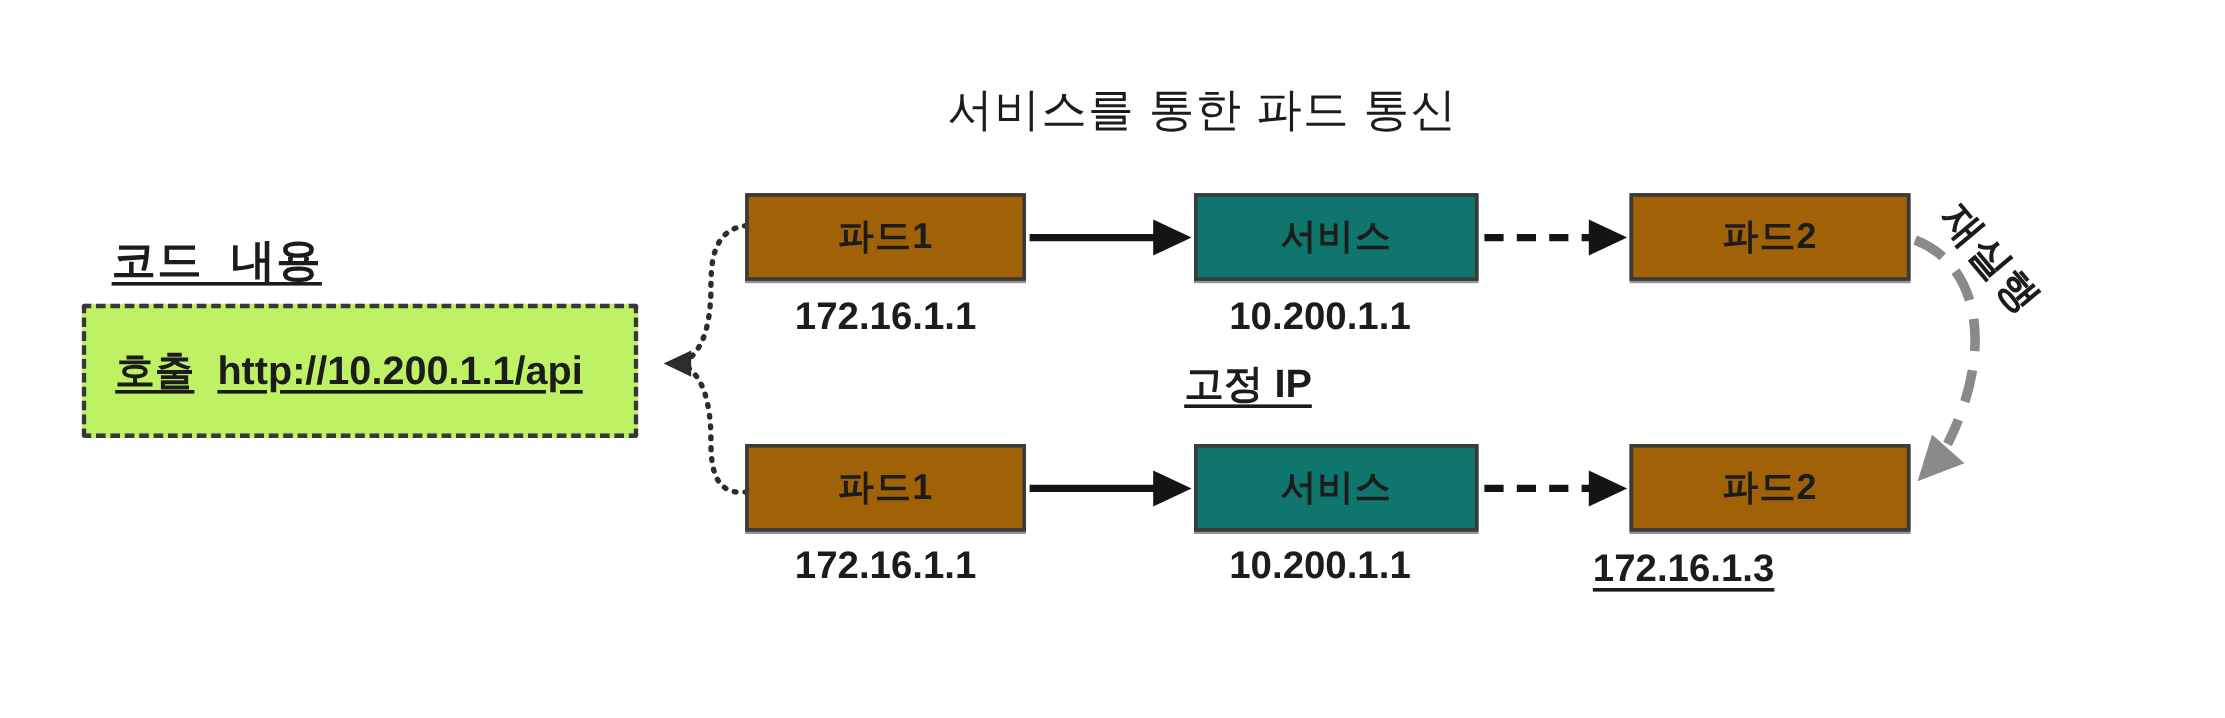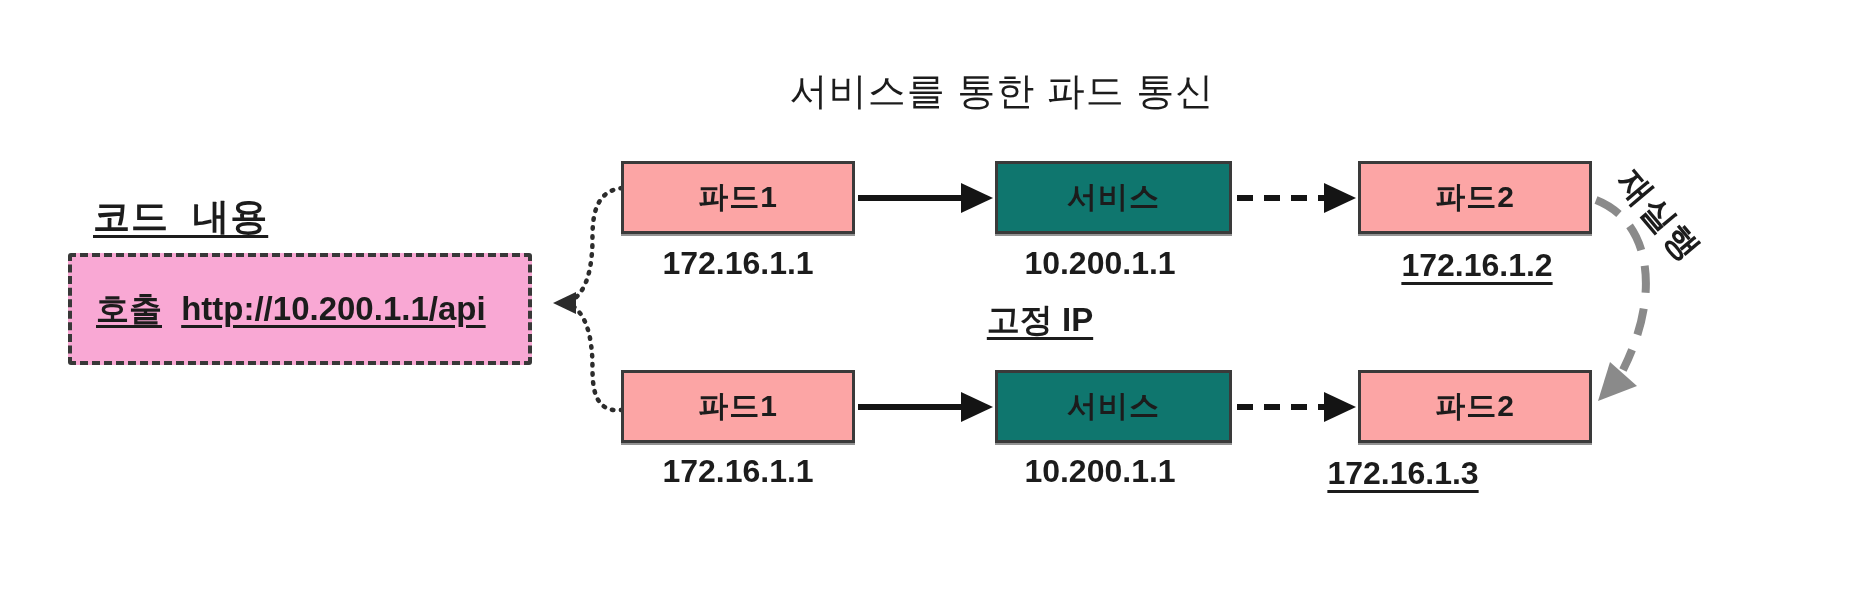--- a/index.html
+++ b/index.html
@@ -23,35 +23,35 @@
     font-size:37px;font-weight:700;
     text-decoration:underline;
     text-underline-offset:6px;
     letter-spacing:1px;
     font-family:Liberation Mono, monospace;
   }
   .code-box{
     left:68px;top:253px;width:464px;height:112px;
     box-sizing:border-box;
     border:4px dashed #383838;
-    background:#f9a8d4;
+    background:#bef264;
     border-radius:3px;
     display:flex;align-items:center;
   }
   .code-line{
     padding-left:24px;
     font-size:33px;font-weight:700;
     white-space:nowrap;
   }
   .code-line .url{text-decoration:underline;text-underline-offset:5px;}
   .code-line .call{text-decoration:underline;text-underline-offset:5px;margin-right:10px;}
   .node{
     box-sizing:border-box;
     border:3px solid #3a3a3a;
-    background:#fca5a5;
+    background:#a16207;
     box-shadow:0 2px 0 rgba(58,58,58,.55);
     display:flex;align-items:center;justify-content:center;
     font-size:30px;font-weight:700;
     letter-spacing:1px;
   }
   .node.service{background:#0f766e;}
   .w-pod{width:234px;height:73px;}
   .w-svc{width:237px;height:73px;}
   .ip{
     width:240px;text-align:center;
@@ -123,21 +123,20 @@
   </div>
   <div class="abs node service w-svc" style="left:995px;top:161px;">
     <span>서비스</span>
   </div>
   <div class="abs node w-pod" style="left:1358px;top:161px;">
     <span>파드2</span>
   </div>
 
   <div class="abs ip" style="left:618px;top:245px;">172.16.1.1</div>
   <div class="abs ip" style="left:980px;top:245px;">10.200.1.1</div>
-  <div class="abs ip underlined" style="left:1357px;top:247px;">172.16.1.2</div>
 
   <div class="abs fixed-ip">고정 IP</div>
 
   <div class="abs node w-pod" style="left:621px;top:370px;">
     <span>파드1</span>
   </div>
   <div class="abs node service w-svc" style="left:995px;top:370px;">
     <span>서비스</span>
   </div>
   <div class="abs node w-pod" style="left:1358px;top:370px;">

